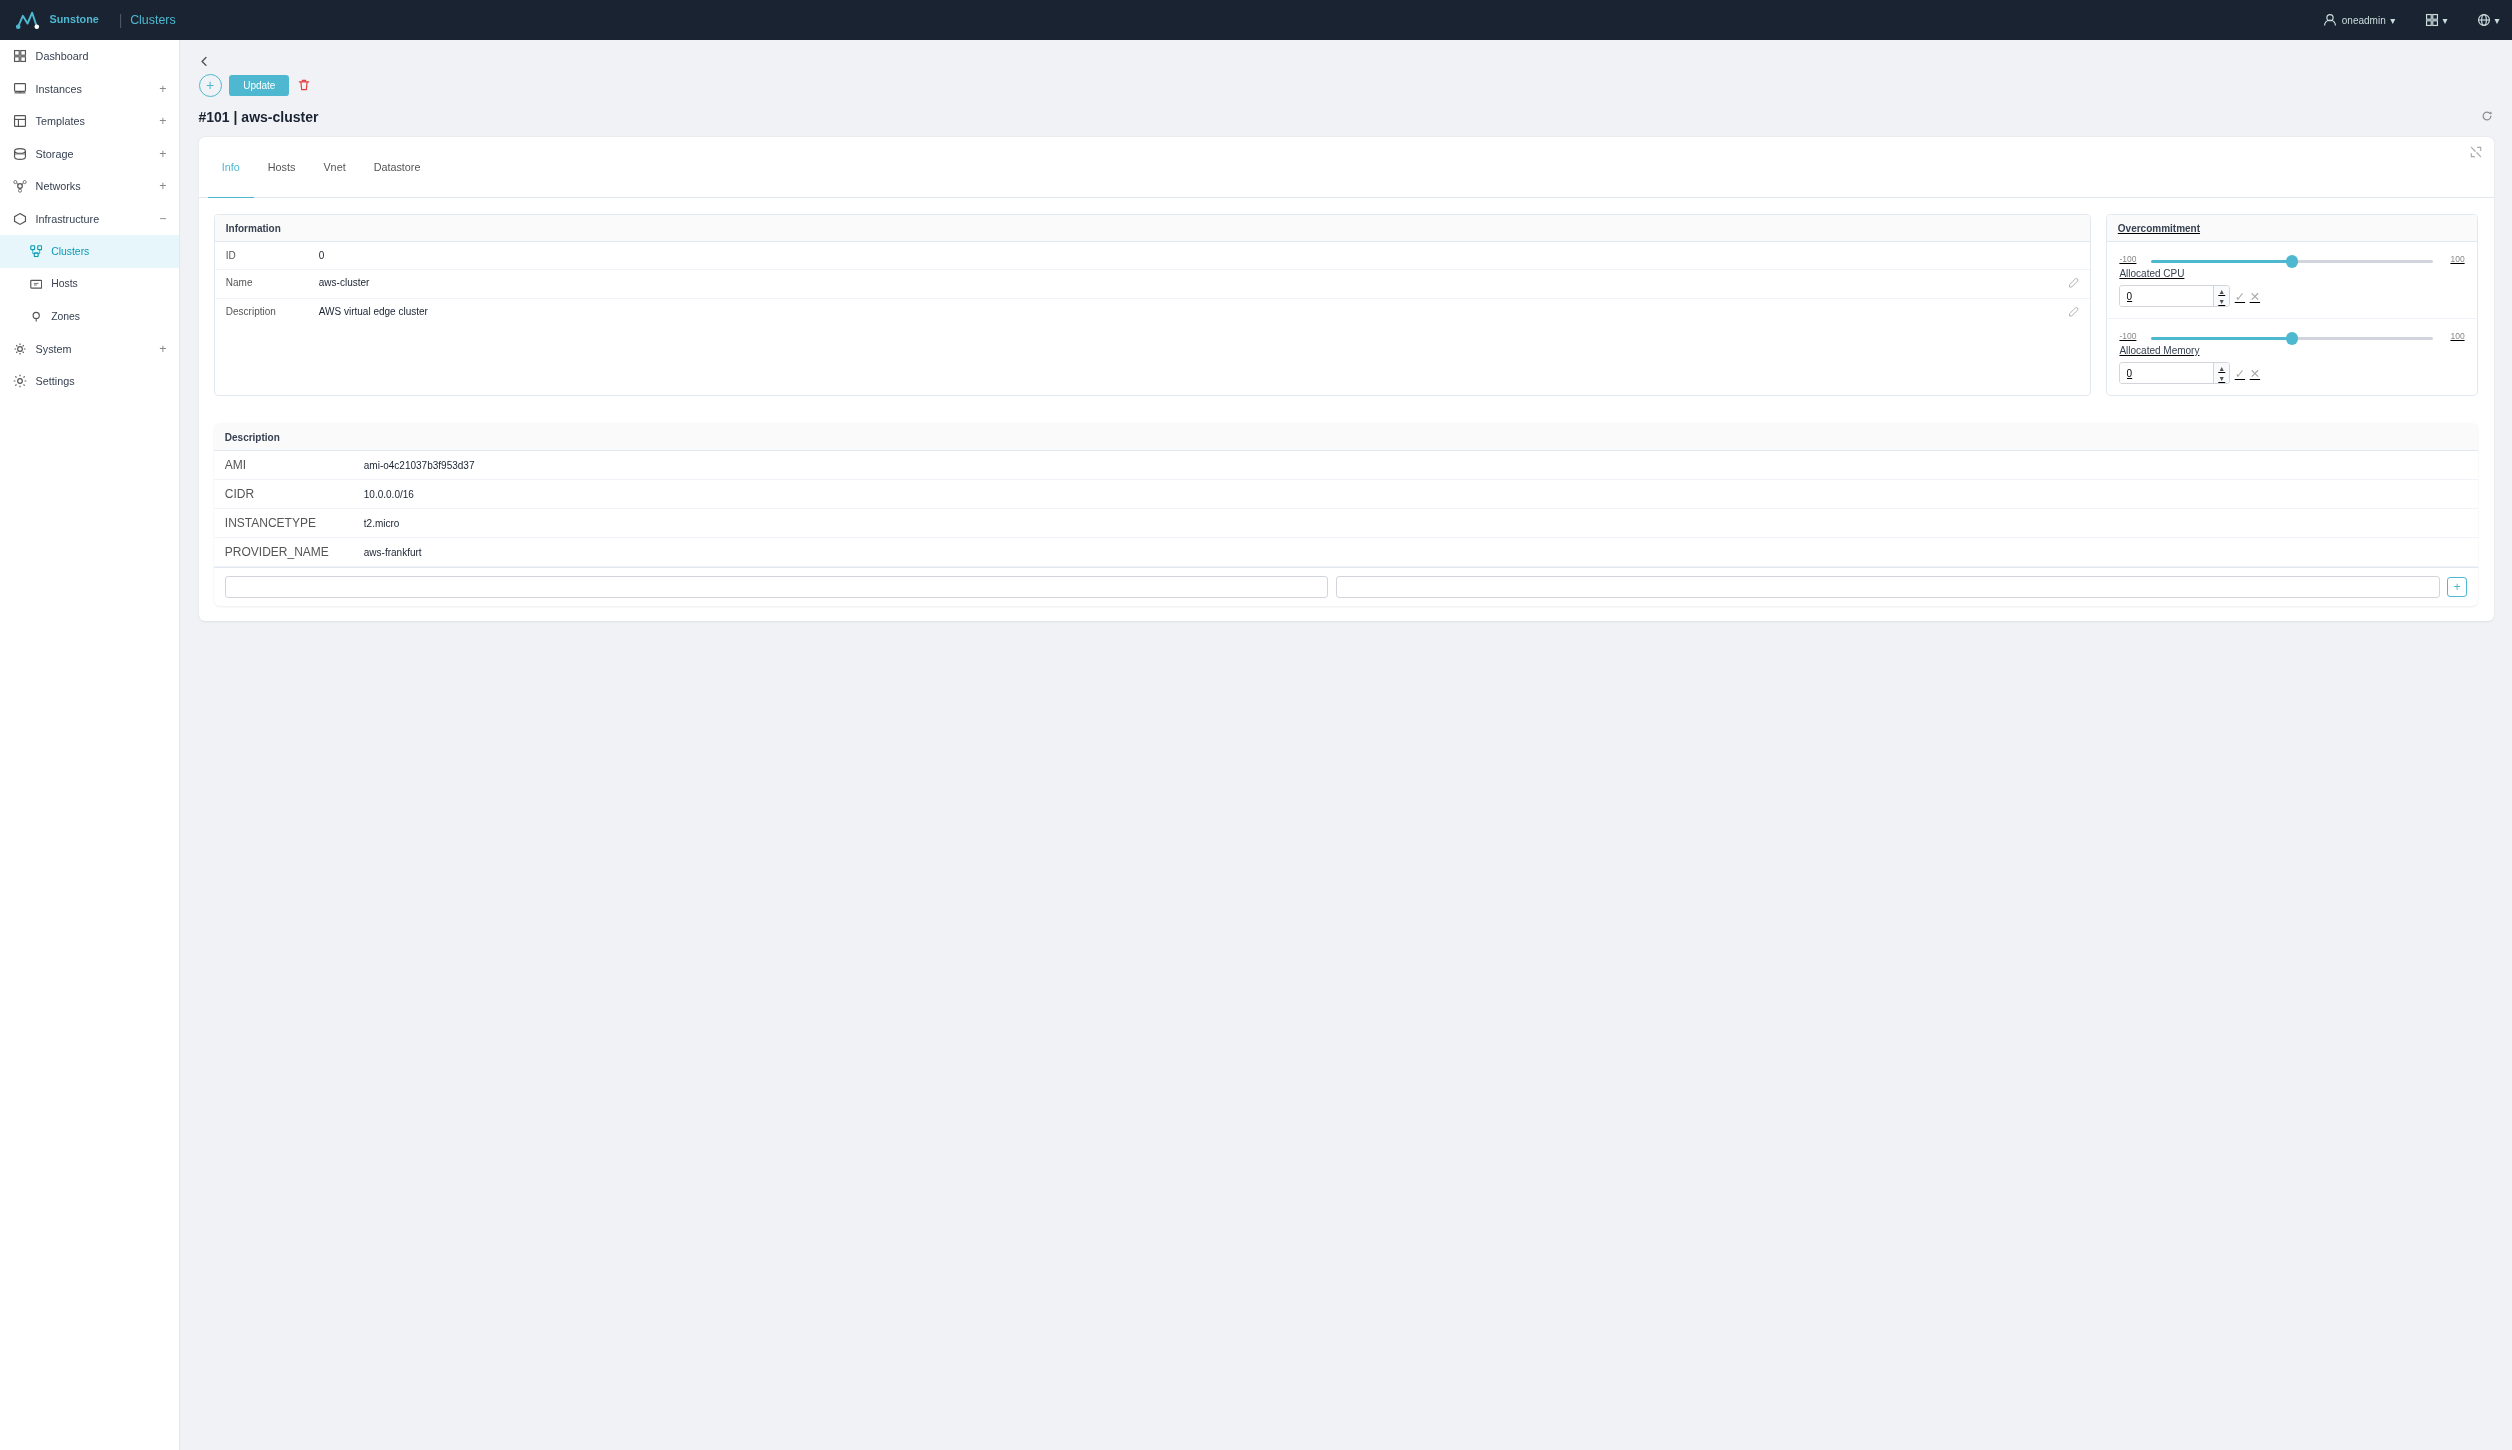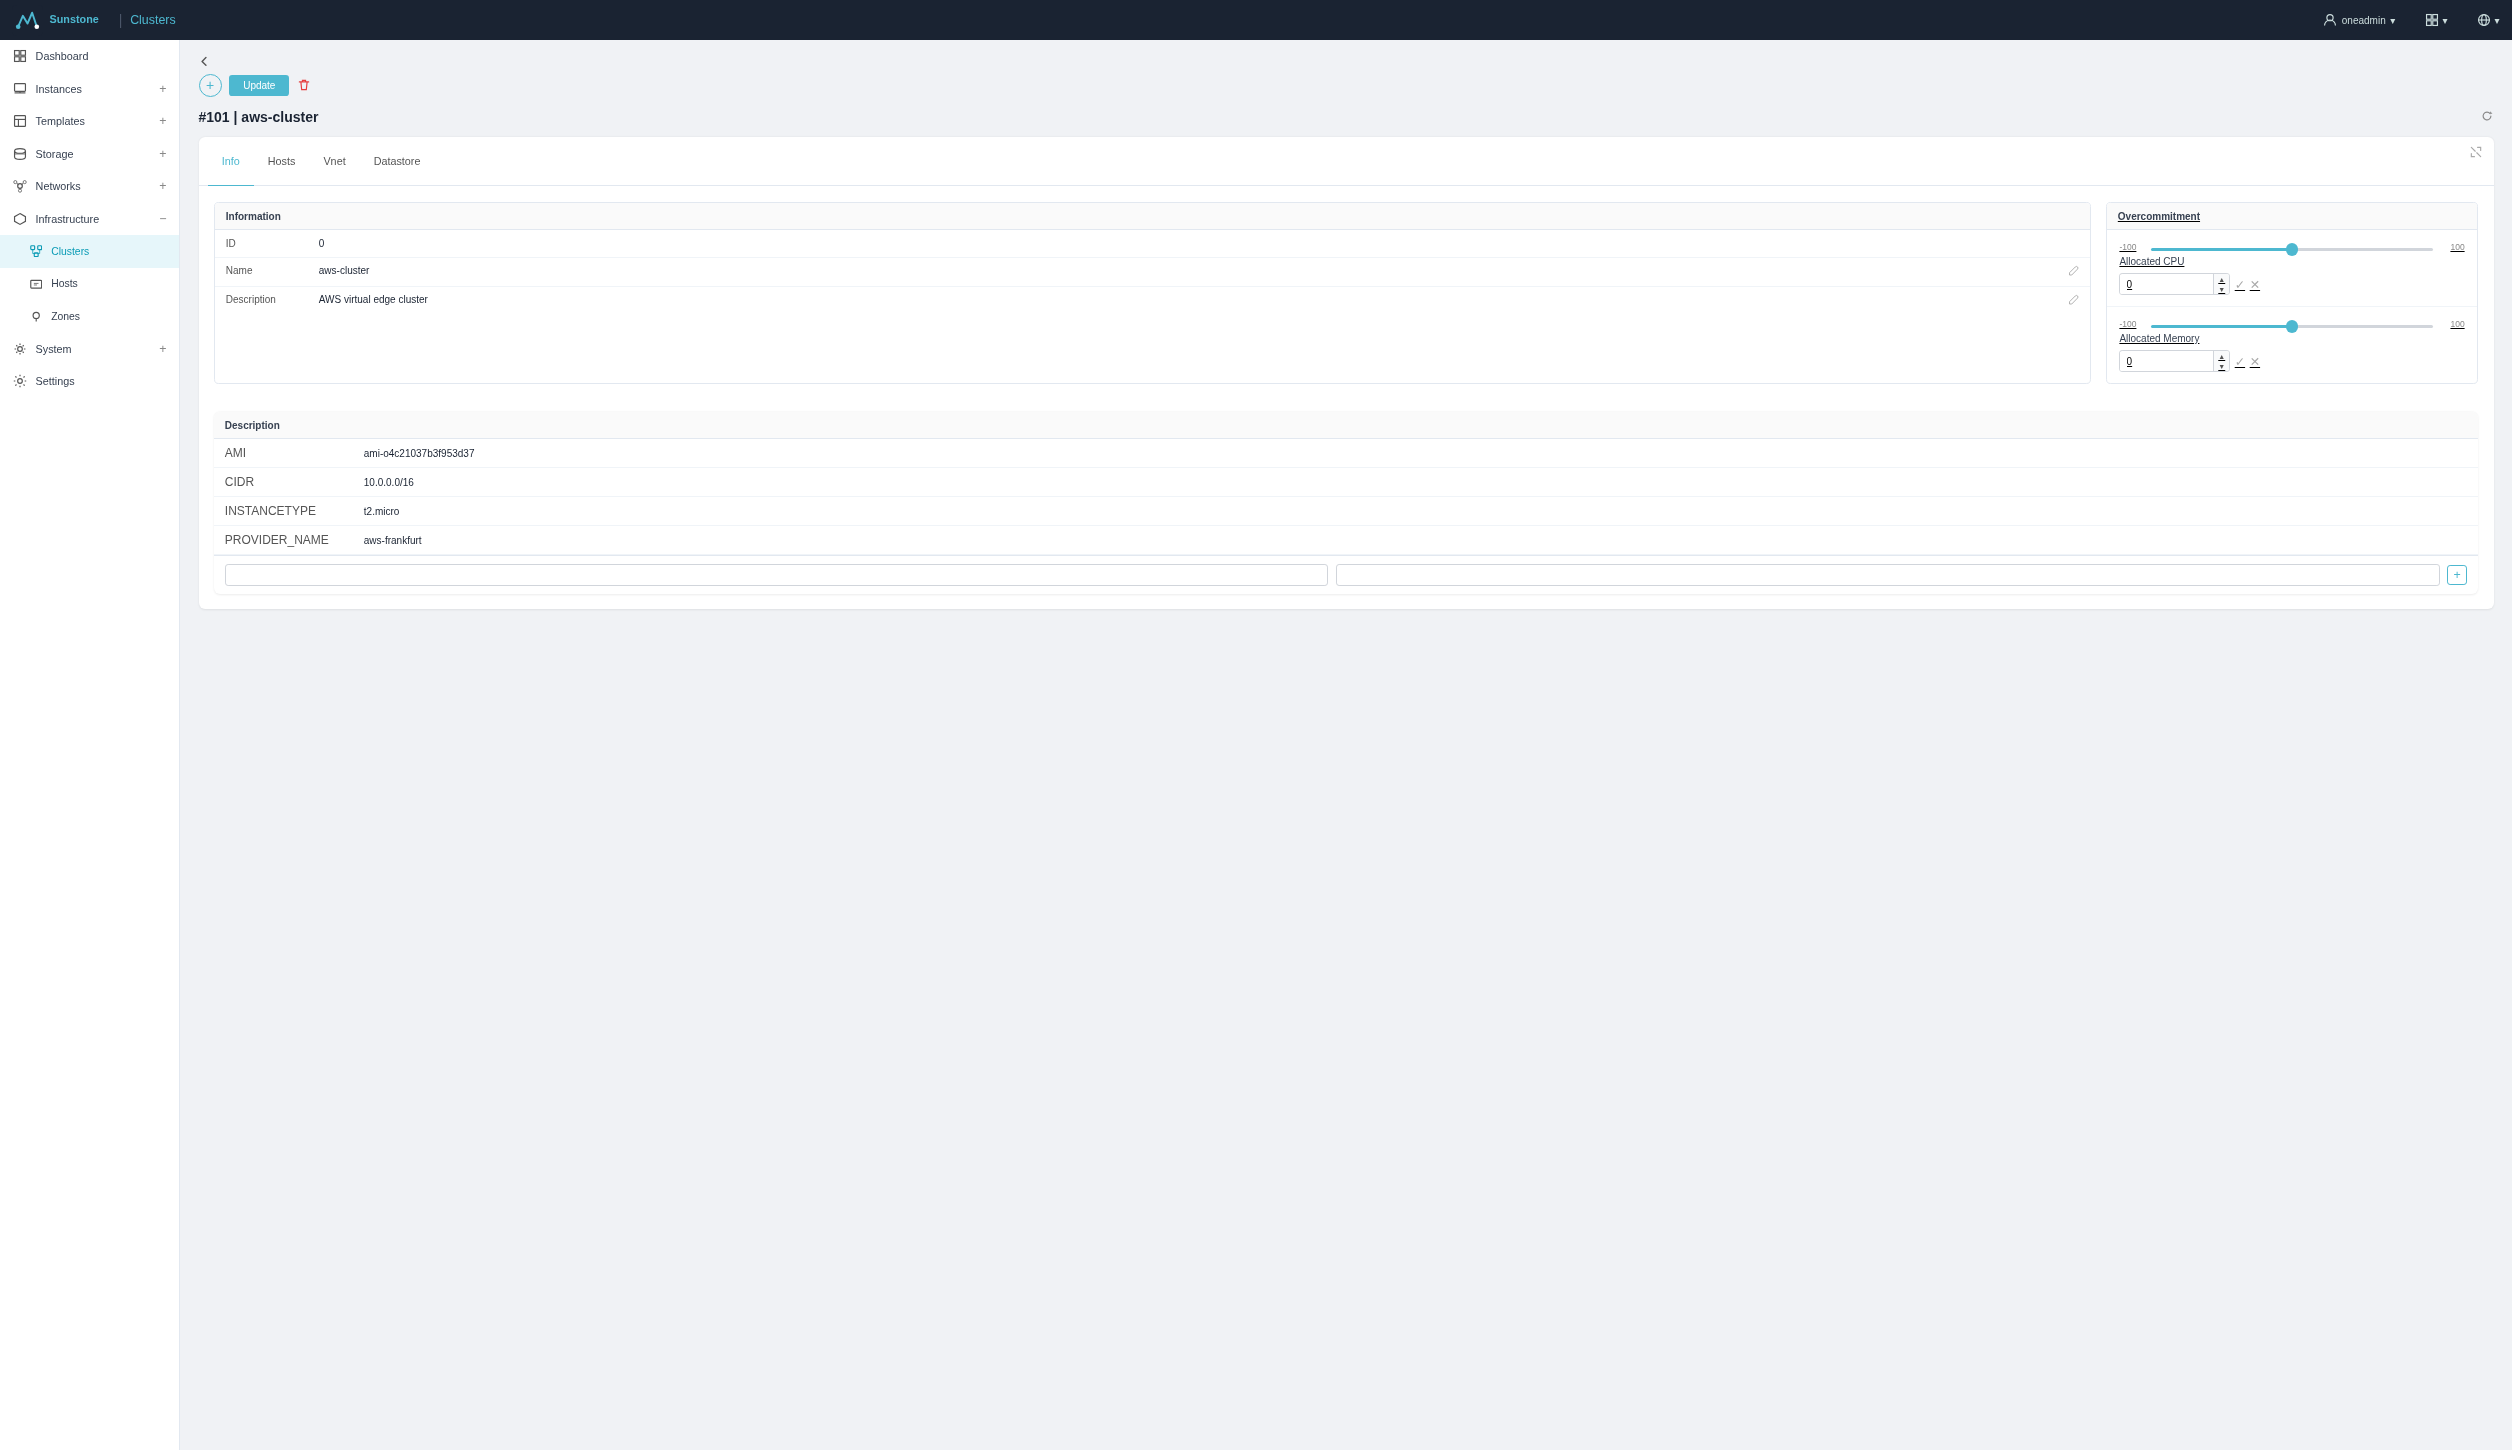--- a/index.html
+++ b/index.html
@@ -166,21 +166,21 @@
       box-shadow: 0 0.8px 2.3px rgba(0,0,0,0.08);
     }
 
     
     .tabs {
       display: flex;
       border-bottom: 0.8px solid #e2e8f0;
       padding: 0 9.3px;
     }
     .tab {
-      padding: 18px 14px;
+      padding: 24px 14px;
       cursor: pointer;
       color: #555;
       font-size: 10.8px;
       border-bottom: 1.5px solid transparent;
       margin-bottom: -0.8px;
     }
     .tab.active {
       color: #4db8d0;
       border-bottom-color: #4db8d0;
       font-weight: 500;

